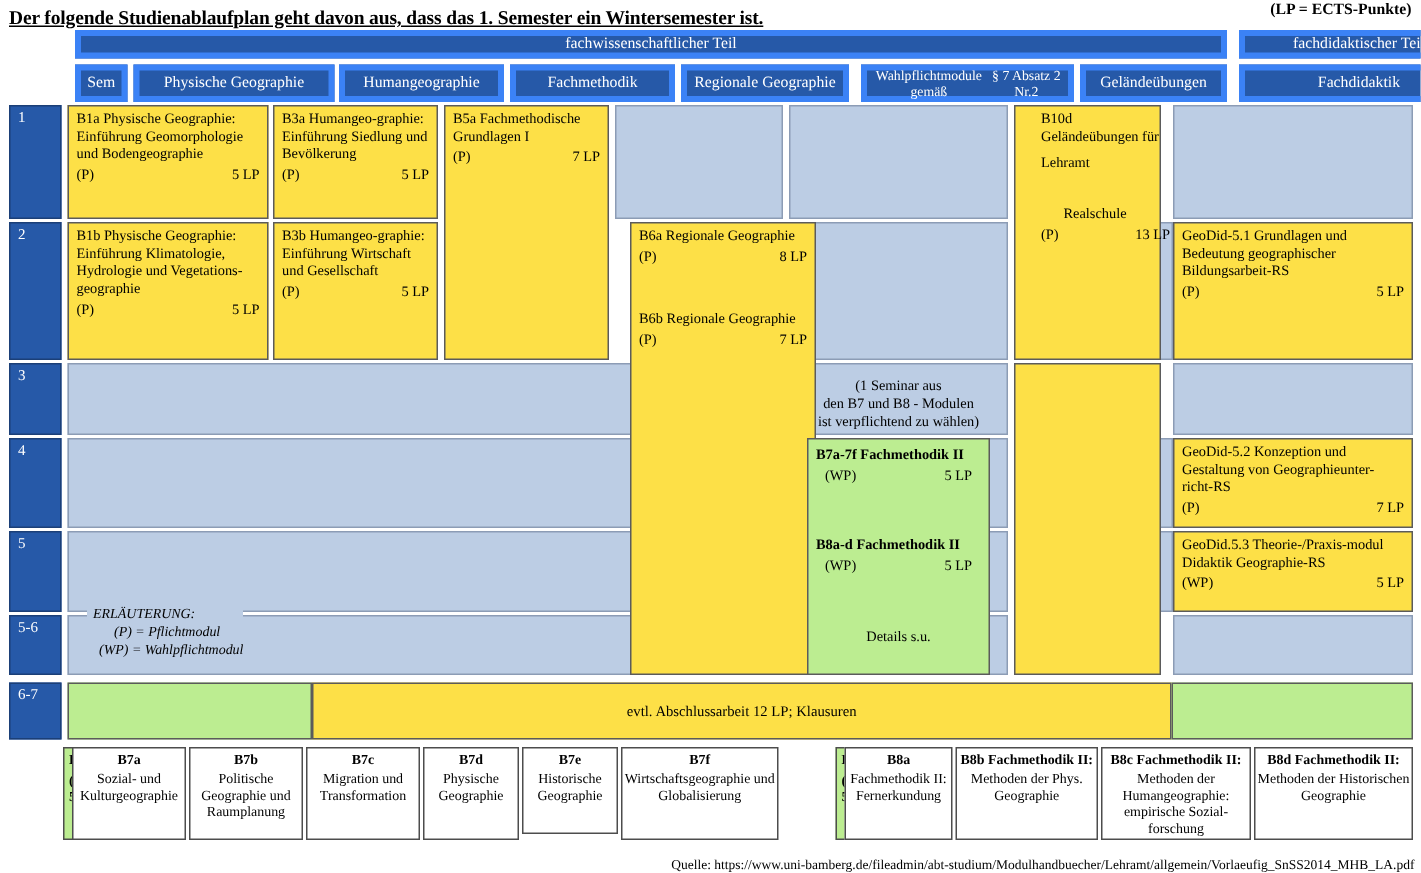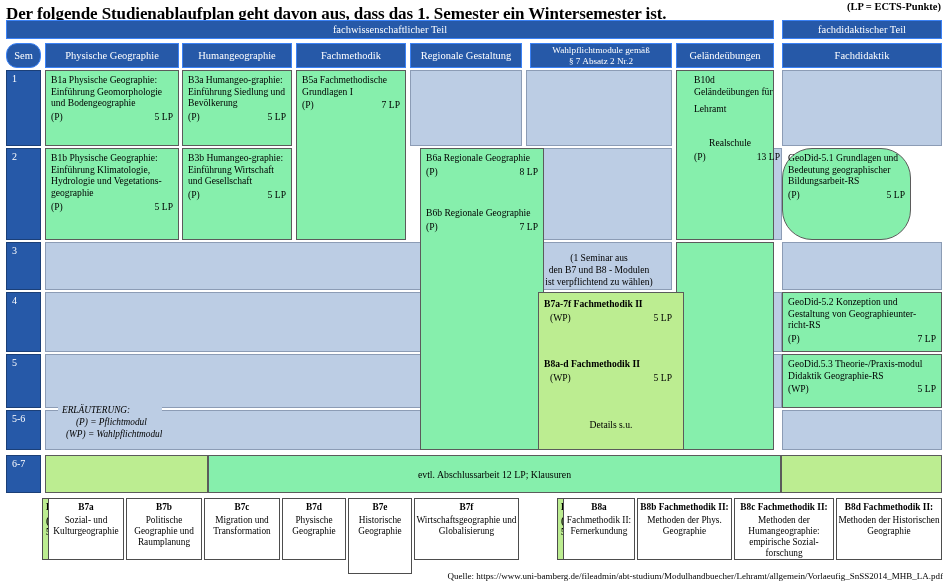--- a/index.html
+++ b/index.html
@@ -10,56 +10,57 @@
     font-family:"Liberation Serif", serif;
     color:#000;
     overflow:hidden;
     position:relative;
   }
   .page{position:relative;width:947px;height:582px;}
 
   
   .caption{
     position:absolute;left:6px;top:4px;
-    font-size:17px;font-weight:bold;
+    font-size:13px;font-weight:bold;
     text-decoration:underline;
     white-space:nowrap;
     letter-spacing:-0.1px;
     text-align:center;
   }
   .lp-note{
     position:absolute;right:6px;top:1px;
     font-size:10.5px;font-weight:bold;
     white-space:nowrap;
   }
 
   
   .hdr{
     position:absolute;
     background:#2659A8;
-    border:1px solid #3b82f6;
+    border:4px solid #3b82f6;
     color:#ffffff;
     font-size:10.5px;
     display:flex;align-items:center;justify-content:center;
     text-align:center;
     line-height:1.12;
     box-sizing:border-box;
     padding:0 2px;
+    margin-left:44px;
   }
   .hdr.small{font-size:9.2px;}
 
   
   .cell{
     position:absolute;
     box-sizing:border-box;
     border:1px solid #8c9cb5;
     background:#BCCDE4;
   }
   .cell.white{
-    background:#86efac;
+    background:#fde047;
     border:1px solid #5b5b5b;
   }
   .cell.green{
     background:#BCED91;
     border:1px solid #5b5b5b;
   }
   .semcell{
     position:absolute;
     box-sizing:border-box;
     background:#2659A8;
@@ -131,26 +132,26 @@
 <body>
 
 <div class="page">
 
   <div class="caption">Der folgende Studienablaufplan geht davon aus, dass das 1. Semester ein Wintersemester ist.</div>
   <div class="lp-note">(LP = ECTS-Punkte)</div>
 
   <div class="hdr" style="left:6px;top:20px;width:768px;height:19px;">fachwissenschaftlicher Teil</div>
   <div class="hdr" style="left:782px;top:20px;width:160px;height:19px;">fachdidaktischer Teil</div>
 
-  <div class="hdr" style="left:6px;top:43px;width:35px;height:25px;border-radius:11px;">Sem</div>
+  <div class="hdr" style="left:6px;top:43px;width:35px;height:25px;">Sem</div>
   <div class="hdr" style="left:45px;top:43px;width:134px;height:25px;">Physische Geographie</div>
   <div class="hdr" style="left:182px;top:43px;width:110px;height:25px;">Humangeographie</div>
   <div class="hdr" style="left:296px;top:43px;width:110px;height:25px;">Fachmethodik</div>
-  <div class="hdr" style="left:410px;top:43px;width:112px;height:25px;">Regionale Gestaltung</div>
-  <div class="hdr small" style="left:530px;top:43px;width:142px;height:25px;flex-direction:column;">
+  <div class="hdr" style="left:410px;top:43px;width:112px;height:25px;">Regionale Geographie</div>
+  <div class="hdr small" style="left:530px;top:43px;width:142px;height:25px;">
     <span>Wahlpflichtmodule gemäß</span>
     <span>§ 7 Absatz 2 Nr.2</span>
   </div>
   <div class="hdr" style="left:676px;top:43px;width:98px;height:25px;">Geländeübungen</div>
   <div class="hdr" style="left:782px;top:43px;width:160px;height:25px;">Fachdidaktik</div>
 
   <div class="semcell" style="left:6px;top:70px;width:35px;height:76px;">1</div>
   <div class="semcell" style="left:6px;top:148px;width:35px;height:92px;">2</div>
   <div class="semcell" style="left:6px;top:242px;width:35px;height:48px;">3</div>
   <div class="semcell" style="left:6px;top:292px;width:35px;height:60px;">4</div>
@@ -256,21 +257,21 @@
       <span class="title">B6b Regionale Geographie</span>
       <span class="ptype">
         <span>(P)</span>
         <span>7 LP</span>
       </span>
     </div>
   </div>
 
   <div class="cell white" style="left:676px;top:242px;width:98px;height:208px;"></div>
 
-  <div class="cell white" style="left:782px;top:148px;width:129px;height:92px;border-radius:30px;">
+  <div class="cell white" style="left:782px;top:148px;width:160px;height:92px;">
     <div class="mod">
       <span class="title">GeoDid-5.1 Grundlagen und Bedeutung geographischer Bildungsarbeit-RS</span>
       <span class="ptype">
         <span>(P)</span>
         <span>5 LP</span>
       </span>
     </div>
   </div>
 
   <div class="cell white" style="left:782px;top:292px;width:160px;height:60px;">
@@ -292,21 +293,21 @@
       </span>
     </div>
   </div>
 
   <div class="centertxt" style="left:528px;top:252px;width:142px;">
     <div>(1 Seminar aus</div>
     <div>den B7 und B8 - Modulen</div>
     <div>ist verpflichtend zu wählen)</div>
   </div>
 
-  <div class="cell green" style="left:538px;top:292px;width:146px;height:158px;">
+  <div class="cell green" style="left:538px;top:292px;width:122px;height:158px;">
     <div class="mod" style="top:2px;">
       <span class="title" style="font-weight:bold;">B7a-7f Fachmethodik II</span>
       <span class="ptype" style="padding:0 6px;">
         <span>(WP)</span>
         <span>5 LP</span>
       </span>
     </div>
     <div class="mod" style="top:62px;">
       <span class="title" style="font-weight:bold;">B8a-d Fachmethodik II</span>
       <span class="ptype" style="padding:0 6px;">
@@ -348,21 +349,21 @@
   <div class="bcell" style="left:204px;top:498px;width:76px;height:62px;">
     <span class="code">B7c</span>
     <span class="nm">Migration und Transformation</span>
   </div>
 
   <div class="bcell" style="left:282px;top:498px;width:64px;height:62px;">
     <span class="code">B7d</span>
     <span class="nm">Physische Geographie</span>
   </div>
 
-  <div class="bcell" style="left:348px;top:498px;width:64px;height:76px;">
+  <div class="bcell" style="left:348px;top:498px;width:64px;height:58px;">
     <span class="code">B7e</span>
     <span class="nm">Historische Geographie</span>
   </div>
 
   <div class="bcell" style="left:414px;top:498px;width:105px;height:62px;">
     <span class="code">B7f</span>
     <span class="nm">Wirtschaftsgeographie und Globalisierung</span>
   </div>
 
   <div class="bcell green tag" style="left:521px;top:498px;width:40px;height:62px;">

